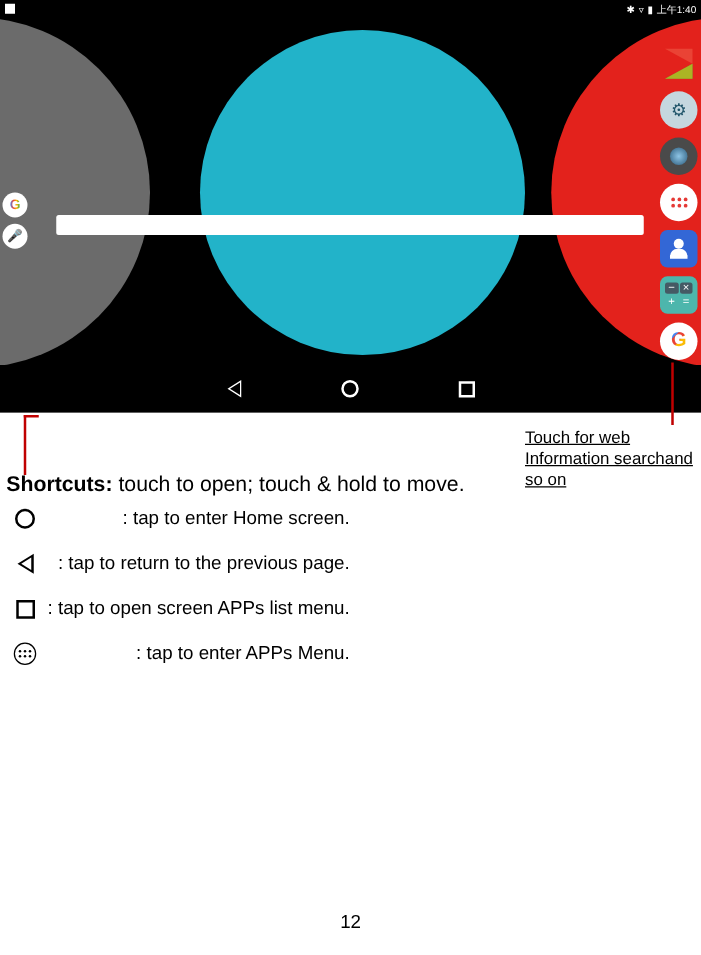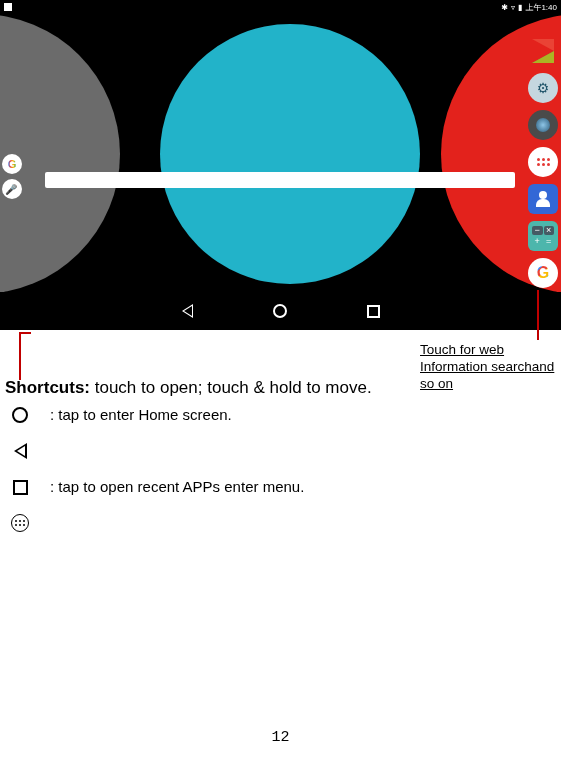--- a/index.html
+++ b/index.html
@@ -200,40 +200,40 @@
     font-size:17px;
   }
   .shortcuts-text b{font-weight:bold;}
   .icon-list{
     position:absolute;
     left:10px; top:405px;
     font-size:15px;
     line-height:1.3;
   }
   .icon-row{
-    display:flex; align-items:center; gap:20px;
+    display:flex; align-items:center; gap:8px;
     margin-bottom:16px;
+    justify-content:space-between;
   }
   .icon-row .ic{
     width:20px;height:20px;display:flex;align-items:center;justify-content:center;flex:0 0 20px;
   }
   .ic-circle{width:16px;height:16px;border:2px solid #000;border-radius:50%;}
   .ic-tri{
     width:0;height:0;border-top:8px solid transparent;border-bottom:8px solid transparent;border-right:13px solid #000;position:relative;
   }
   .ic-tri::after{content:"";position:absolute;left:3px;top:-5px;border-top:5px solid transparent;border-bottom:5px solid transparent;border-right:8px solid #fff;}
   .ic-sq{width:15px;height:15px;border:2px solid #000;}
   .ic-apps{width:18px;height:18px;border:1.5px solid #000;border-radius:50%;display:grid;grid-template-columns:repeat(3,2px);grid-template-rows:repeat(2,2px);gap:2px;align-content:center;justify-content:center;}
   .ic-apps span{width:2px;height:2px;background:#000;border-radius:50%;}
   .page-num{
     position:absolute;
     bottom:18px; left:0; right:0;
     text-align:center;
     font-size:15px;
-    font-family:Liberation Mono, monospace;
   }
 </style>
 </head>
 <body>
 
 <div class="screenshot">
   <div class="statusbar">
     <div class="left">
       <span class="sb-icon"></span>
     </div>
@@ -310,34 +310,36 @@
   <div class="icon-row">
     <div class="ic">
         <div class="ic-circle"></div>
       </div>
     <span>: tap to enter Home screen.</span>
   </div>
   <div class="icon-row">
     <div class="ic">
         <div class="ic-tri"></div>
       </div>
+    <span>: tap to return to the previous page.</span>
   </div>
   <div class="icon-row">
     <div class="ic">
         <div class="ic-sq"></div>
       </div>
-    <span>: tap to open recent APPs enter menu.</span>
+    <span>: tap to open screen APPs list menu.</span>
   </div>
   <div class="icon-row">
     <div class="ic">
         <div class="ic-apps">
           <span></span>
           <span></span>
           <span></span>
           <span></span>
           <span></span>
           <span></span>
         </div>
       </div>
+    <span>: tap to enter APPs Menu.</span>
   </div>
 </div>
 
 <div class="page-num">12</div>
 
 </body></html>

